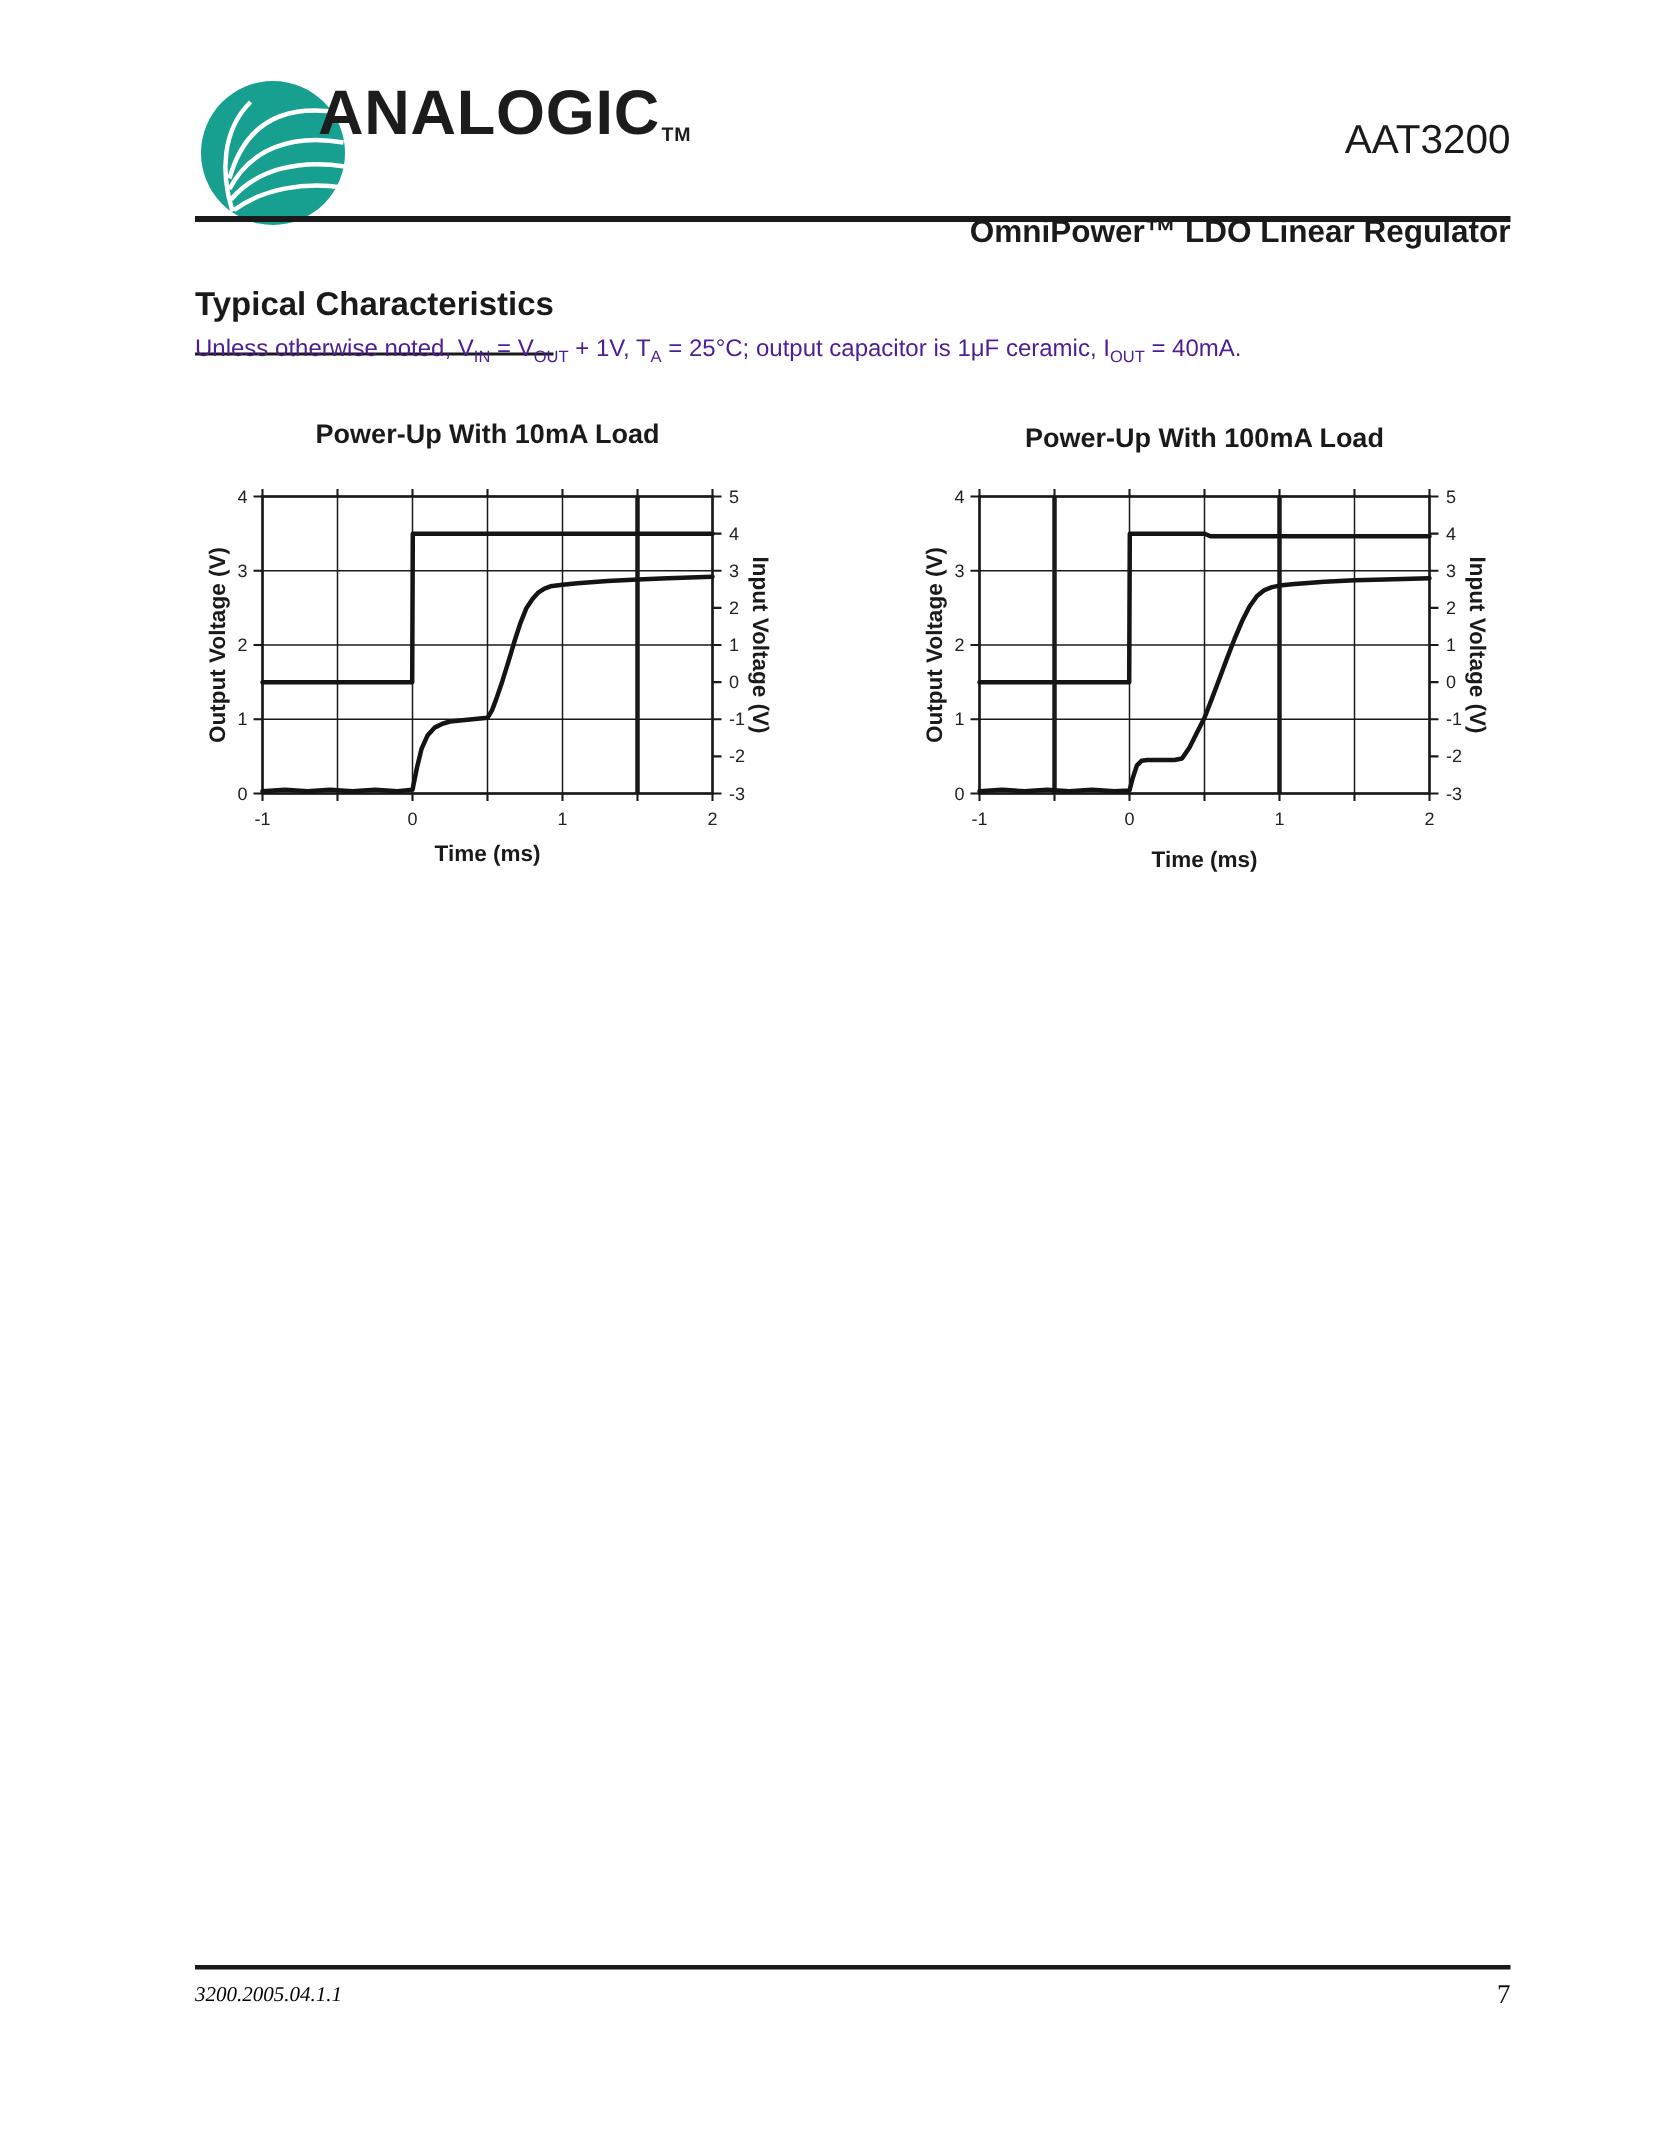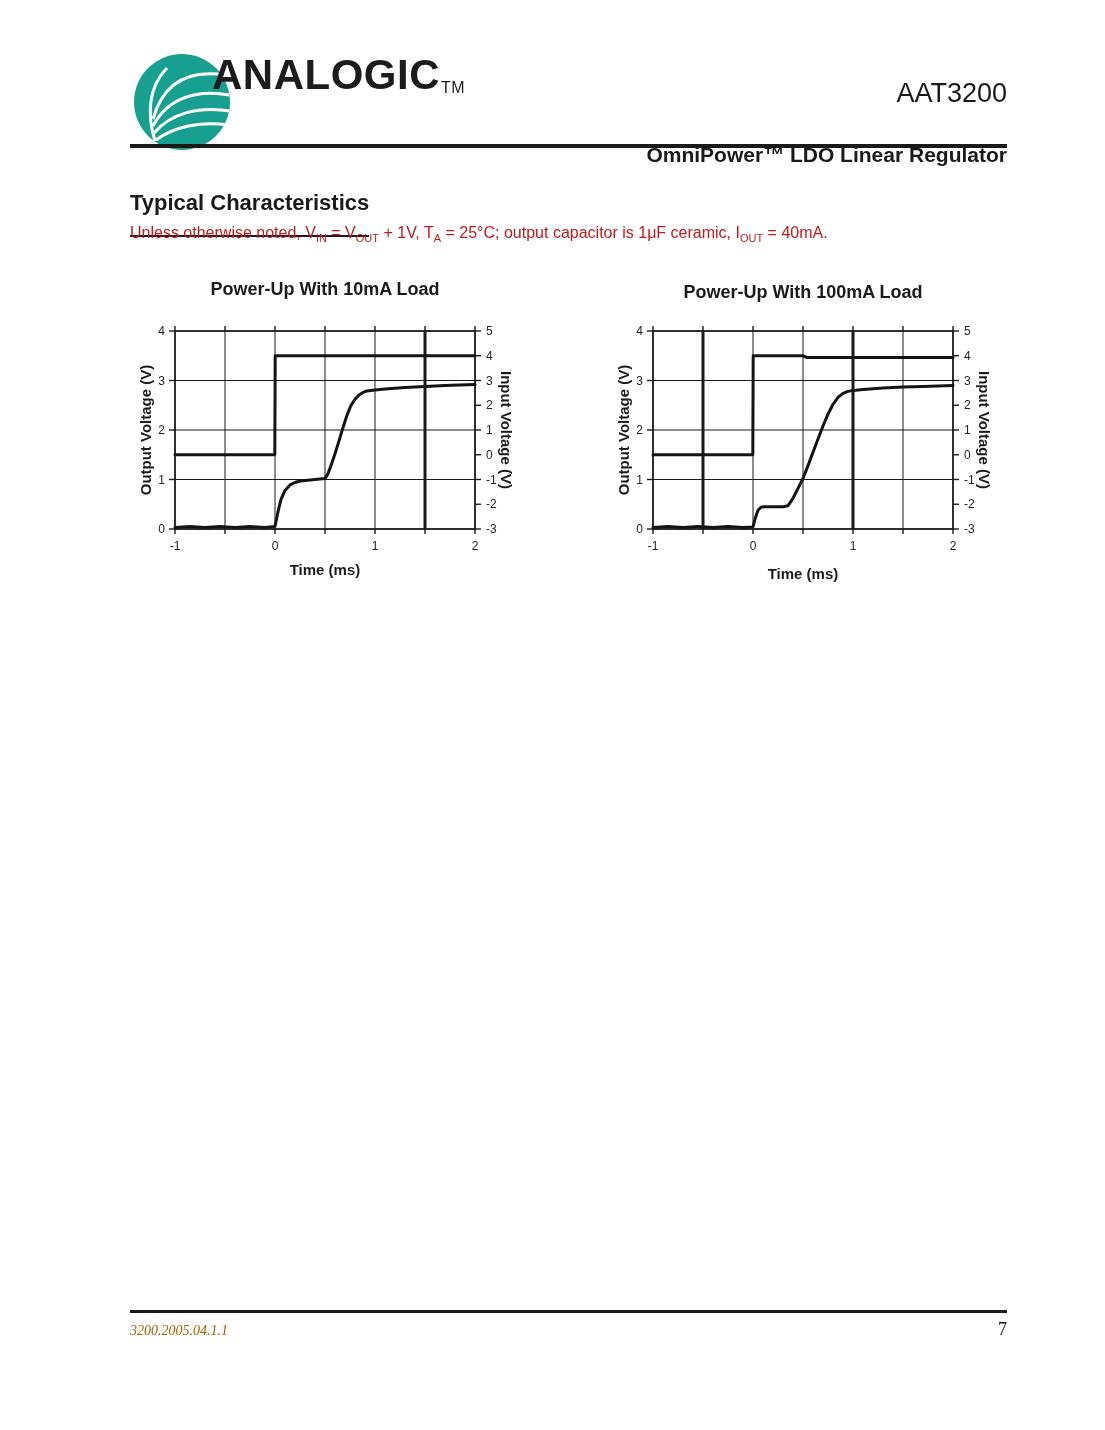--- a/index.html
+++ b/index.html
@@ -8,46 +8,46 @@
     margin:0 auto;font-family:"Liberation Sans",sans-serif;color:#1a1a1a;
     overflow:hidden;
   }
   .abs{position:absolute;}
 
   
   .logo-svg{position:absolute;left:133px;top:53px;width:98px;height:98px;}
   .wordmark{position:absolute;left:212px;top:54px;width:235px;}
   .wordmark-line1{display:flex;align-items:flex-end;font-size:42px;font-weight:700;
     letter-spacing:0.5px;line-height:1;color:#1c1c1c;}
-  .wordmark-tm{font-size:16px;font-weight:400;margin-top:1px;margin-left:1px;}
+  .wordmark-tm{font-size:13px;font-weight:700;margin-top:1px;margin-left:1px;}
   .wordmark-line2{font-size:42px;font-weight:400;line-height:0.92;text-align:right;
     letter-spacing:2px;color:#2a2a2a;padding-right:6px;}
   .part-number{position:absolute;right:98px;top:78px;font-size:27px;font-weight:400;}
   .doc-subtitle{position:absolute;right:98px;top:112px;font-size:21px;font-weight:700;text-align:right;margin-top:31px;}
   .header-rule{position:absolute;left:130px;top:144px;width:877px;height:4px;background:#1a1a1a;}
 
   
   .section-title{position:absolute;left:130px;top:190px;font-size:22px;font-weight:700;
     border-bottom:2.5px solid #1a1a1a;padding-bottom:19px;}
-  .conditions{position:absolute;left:130px;top:224px;font-size:16px;color:#b91c1c;}
+  .conditions{position:absolute;left:130px;top:224px;font-size:16px;color:#4c1d95;}
   .conditions sub{font-size:11px;}
 
   
   .chart-title{position:absolute;width:300px;text-align:center;font-size:18px;font-weight:700;white-space:nowrap;}
   .chart-svg{position:absolute;width:352px;height:238px;}
   .x-label{position:absolute;width:300px;text-align:center;font-size:15px;font-weight:700;}
   .y-label{position:absolute;width:220px;height:18px;text-align:center;
     font-size:15px;font-weight:700;white-space:nowrap;}
   .rot-ccw{transform:rotate(-90deg);}
   .rot-cw{transform:rotate(90deg);}
 
   
   .footer-rule{position:absolute;left:130px;top:1310px;width:877px;height:3px;background:#1a1a1a;}
   .doc-id{position:absolute;left:130px;top:1323px;font-family:"Liberation Serif",serif;
-    font-style:italic;font-size:14px;color:#a16207;}
+    font-style:italic;font-size:14px;color:#000000;}
   .page-number{position:absolute;right:98px;top:1319px;font-family:"Liberation Serif",serif;
     font-size:18px;color:#111;}
 </style>
 </head>
 <body>
 
 <div class="page">
 
   <div>
     <svg class="logo-svg" viewBox="0 0 98 98">

